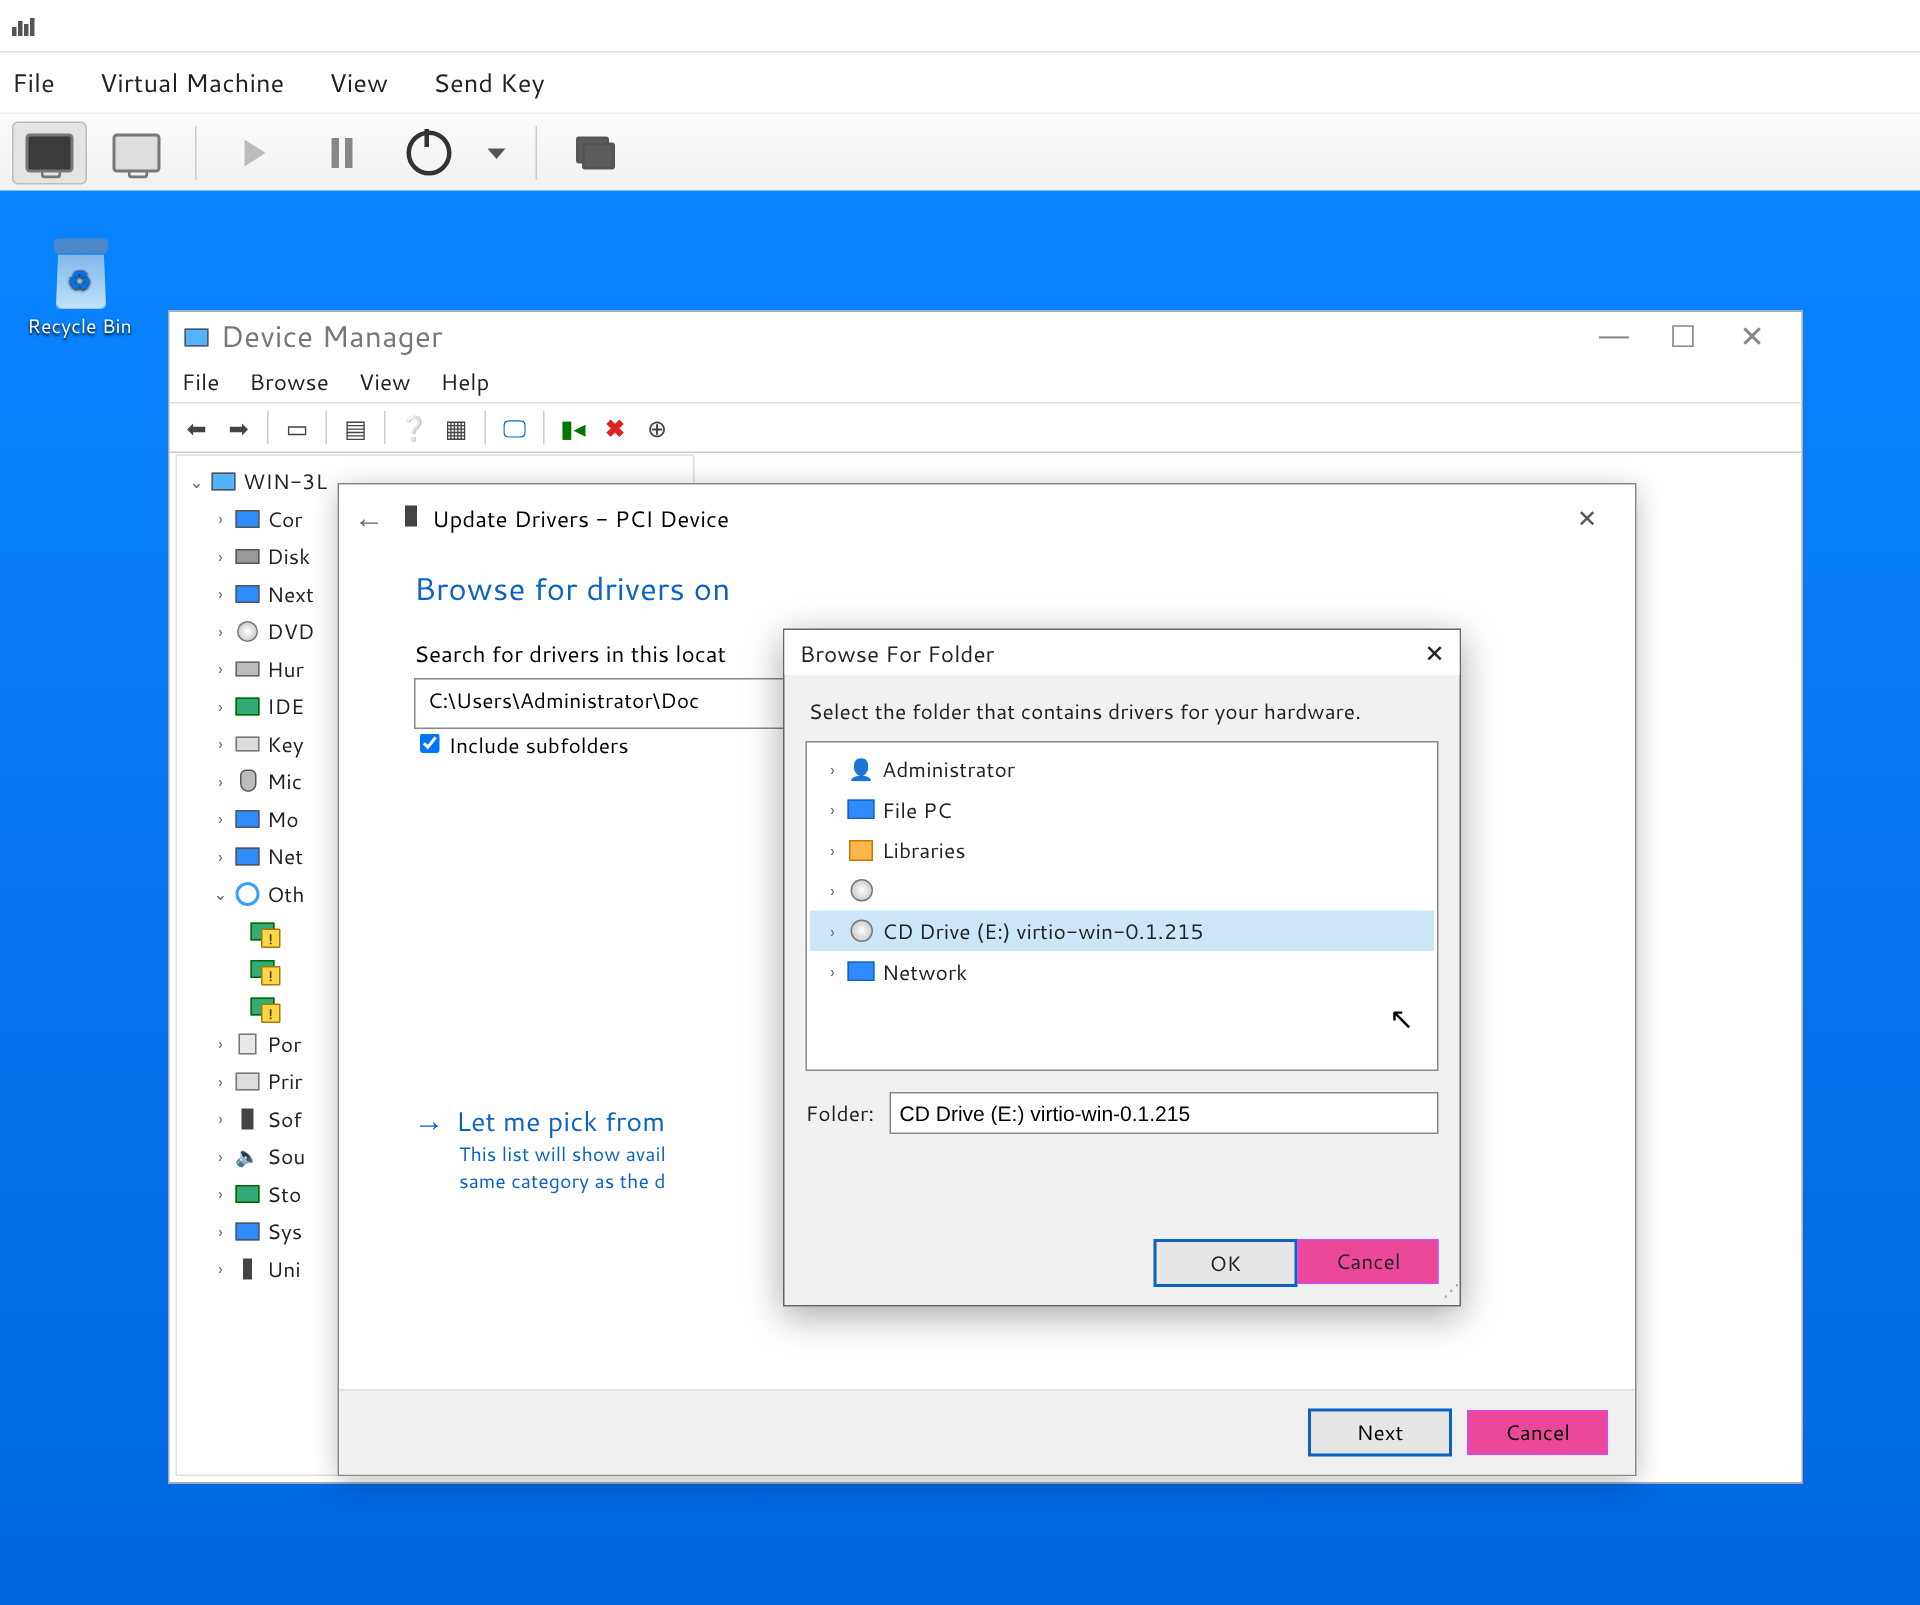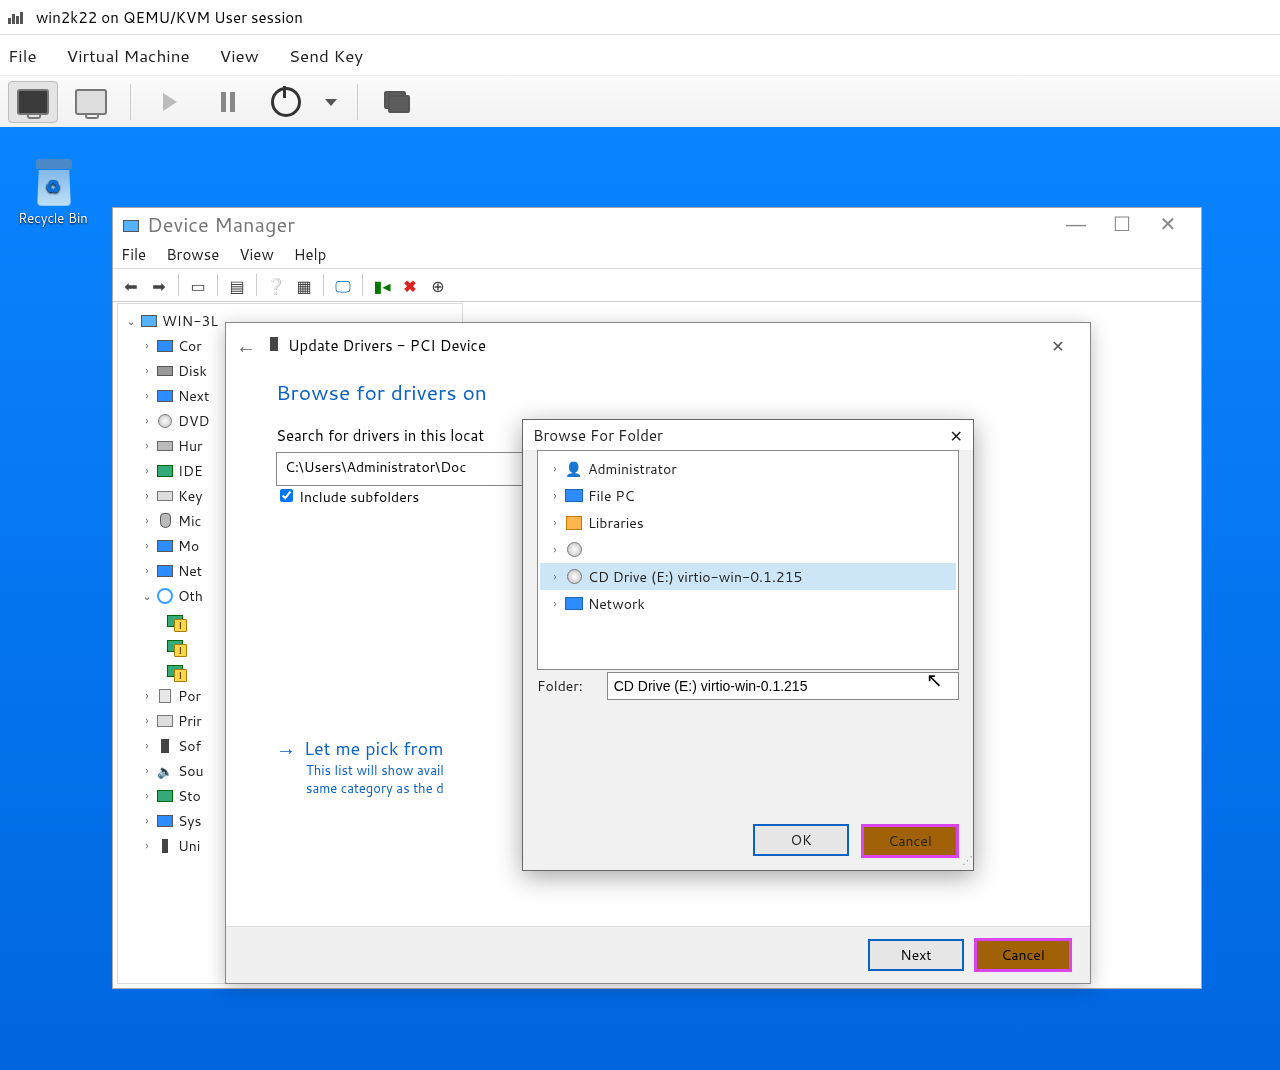--- a/index.html
+++ b/index.html
@@ -79,56 +79,55 @@
 .wizard .body{padding:0 50px}
 .wizard .lbl{font-size:15px;margin:8px 0 6px}
 .wizard .pathbox{border:1px solid #888;padding:4px 8px;height:24px;width:520px;font-size:14px}
 .wizard .chk{margin-top:10px;font-size:14px}
 .wizard .chk input{margin-right:6px}
 .wizard .letme{position:absolute;left:50px;top:410px;width:520px}
 .wizard .letme .arrow{color:#0a62c4;font-size:20px;margin-right:8px}
 .wizard .letme .t{color:#0a62c4;font-size:18px}
 .wizard .letme .s{color:#0a62c4;font-size:13px;margin-left:30px;line-height:18px}
 .wizard .footer{position:absolute;bottom:0;left:0;right:0;height:56px;background:#f0f0f0;border-top:1px solid #ddd;display:flex;align-items:center;justify-content:flex-end;padding:0 18px;gap:10px}
-.winbutton{min-width:92px;height:28px;border:3px solid #d946ef;background:#a16207;font-size:14px;display:flex;align-items:center;justify-content:center}
+.winbutton{min-width:92px;height:28px;border:1px solid #d946ef;background:#ec4899;font-size:14px;display:flex;align-items:center;justify-content:center}
 .winbutton.primary{border:2px solid #0a62c4;background:#e6e6e6}
 
 .bff{position:absolute;top:292px;left:522px;width:450px;height:450px;background:#f1f1f1;border:1px solid #666;box-shadow:0 6px 24px rgba(0,0,0,.35);color:#222}
 .bff .bhdr{height:30px;display:flex;align-items:center;padding:0 10px;font-size:15px;background:#fff}
 .bff .bhdr .spacer{flex:1}
 .bff .instr{padding:14px 16px 10px;font-size:14px}
 .bff .ftree{margin:0 14px;height:210px;background:#fff;border:1px solid #888;padding:4px 2px;font-size:14px;overflow:hidden}
 .bff .frow{display:flex;align-items:center;height:27px;padding-left:8px}
 .bff .frow.sel{background:#cde6f7}
 .bff .frow .exp{width:14px;text-align:center;color:#666;font-size:11px;margin-right:2px}
 .bff .frow .ic{width:20px;height:18px;display:inline-flex;align-items:center;justify-content:center;margin-right:4px}
 .ic-desktop::before{content:"";width:16px;height:11px;background:#2e8cff;border:1px solid #1766c0;display:inline-block}
 .ic-user::before{content:"👤";color:#4a8}
 .ic-pc::before{content:"";width:16px;height:11px;background:#2e8cff;border:1px solid #1766c0;display:inline-block}
 .ic-lib::before{content:"";width:14px;height:12px;background:#ffb74d;border:1px solid #c07b00;display:inline-block}
 .ic-cd::before{content:"";width:13px;height:13px;border:1px solid #777;border-radius:50%;background:radial-gradient(#fff,#bbb);display:inline-block}
 .ic-netw::before{content:"";width:16px;height:11px;background:#2e8cff;border:1px solid #1766c0;display:inline-block}
-.bff .folderrow{display:flex;align-items:center;padding:2px 14px 0;font-size:14px;gap:24px}
+.bff .folderrow{display:flex;align-items:center;padding:14px 14px 0;font-size:14px;gap:10px}
 .bff .folderrow input{flex:1;height:22px;border:1px solid #888;padding:2px 6px;font-size:14px}
-.bff .bfoot{position:absolute;bottom:12px;right:14px;display:flex;gap:12px}
+.bff .bfoot{position:absolute;bottom:12px;right:14px;display:flex;gap:0}
 .bff .grip{position:absolute;right:2px;bottom:2px;color:#999;font-size:11px;letter-spacing:-2px}
 
 .cursor{position:absolute;top:538px;left:926px;font-size:20px;color:#000;pointer-events:none}
 </style>
 </head>
 <body>
 
 <div class="vmm-title">
   <span class="logo">
       <i style="height:6px"></i>
       <i style="height:10px"></i>
       <i style="height:8px"></i>
       <i style="height:12px"></i>
     </span>
-  <span>win2k22 on QEMU/KVM User session</span>
 </div>
 <div class="vmm-menu">
   <span>File</span>
   <span>Virtual Machine</span>
   <span>View</span>
   <span>Send Key</span>
 </div>
 <div class="vmm-toolbar">
   <div class="tbtn active">
       <span class="monitor-icon"></span>
@@ -339,20 +338,21 @@
       <div class="winbutton">Cancel</div>
     </div>
   </div>
 
   <div class="bff">
     <div class="bhdr">
       <span>Browse For Folder</span>
       <span class="spacer"></span>
       <span style="font-size:16px">✕</span>
     </div>
+    <div class="instr">Select the folder that contains drivers for your hardware.</div>
     <div class="ftree" id="ftree">
         <div class="frow">
           <span class="exp">›</span>
           <span class="ic ic-user"></span>
           <span>Administrator</span>
         </div>
         <div class="frow">
           <span class="exp">›</span>
           <span class="ic ic-pc"></span>
           <span>File PC</span>

